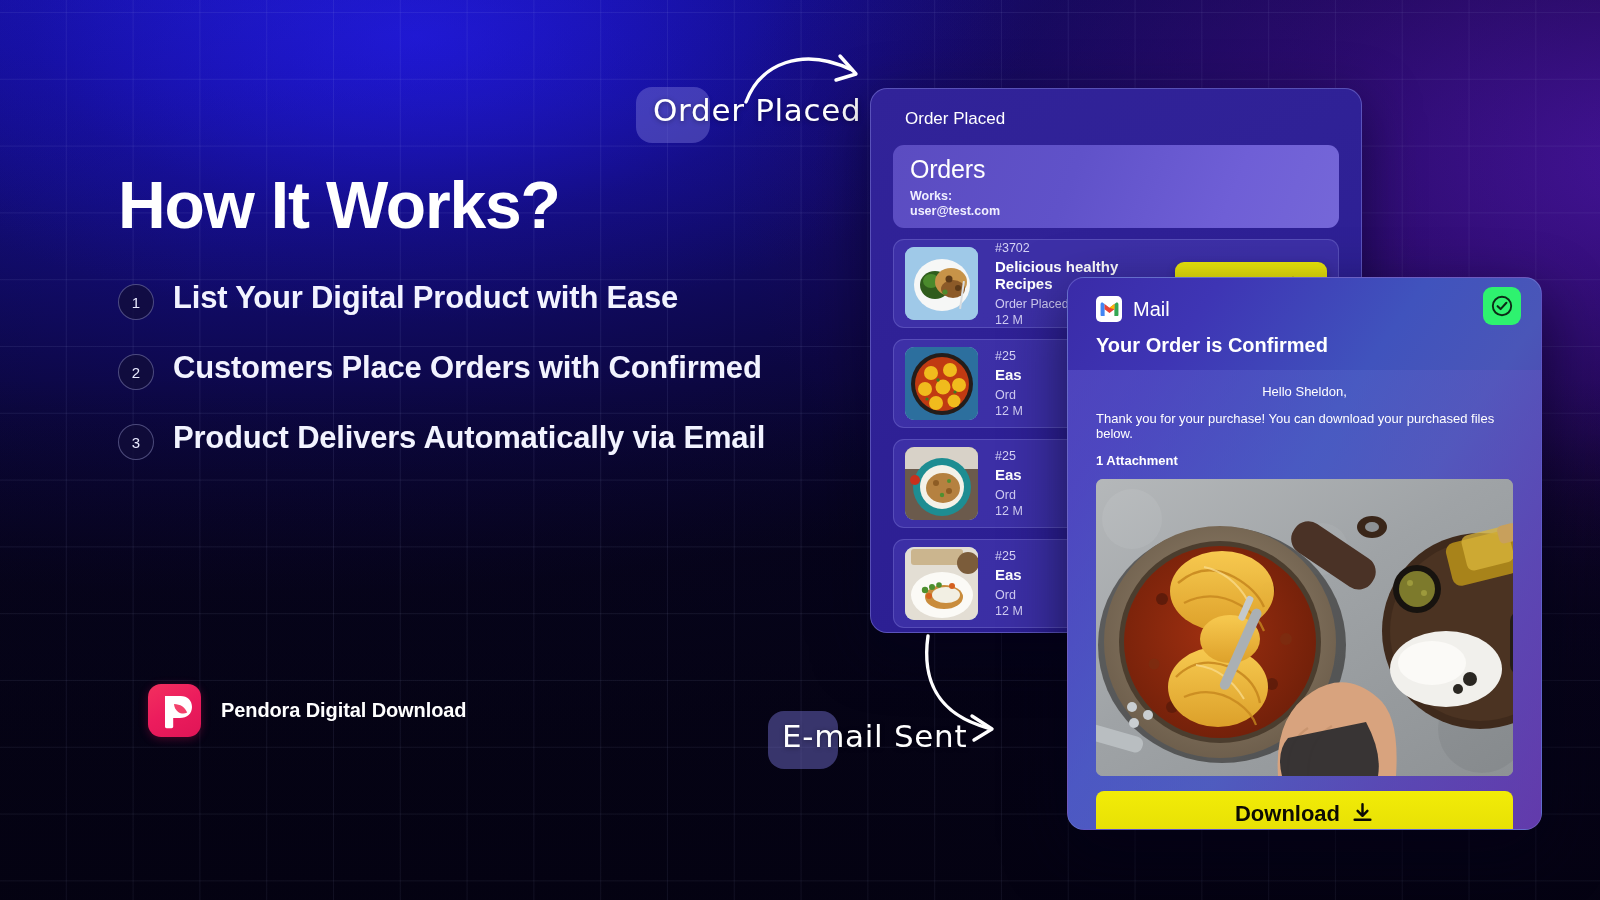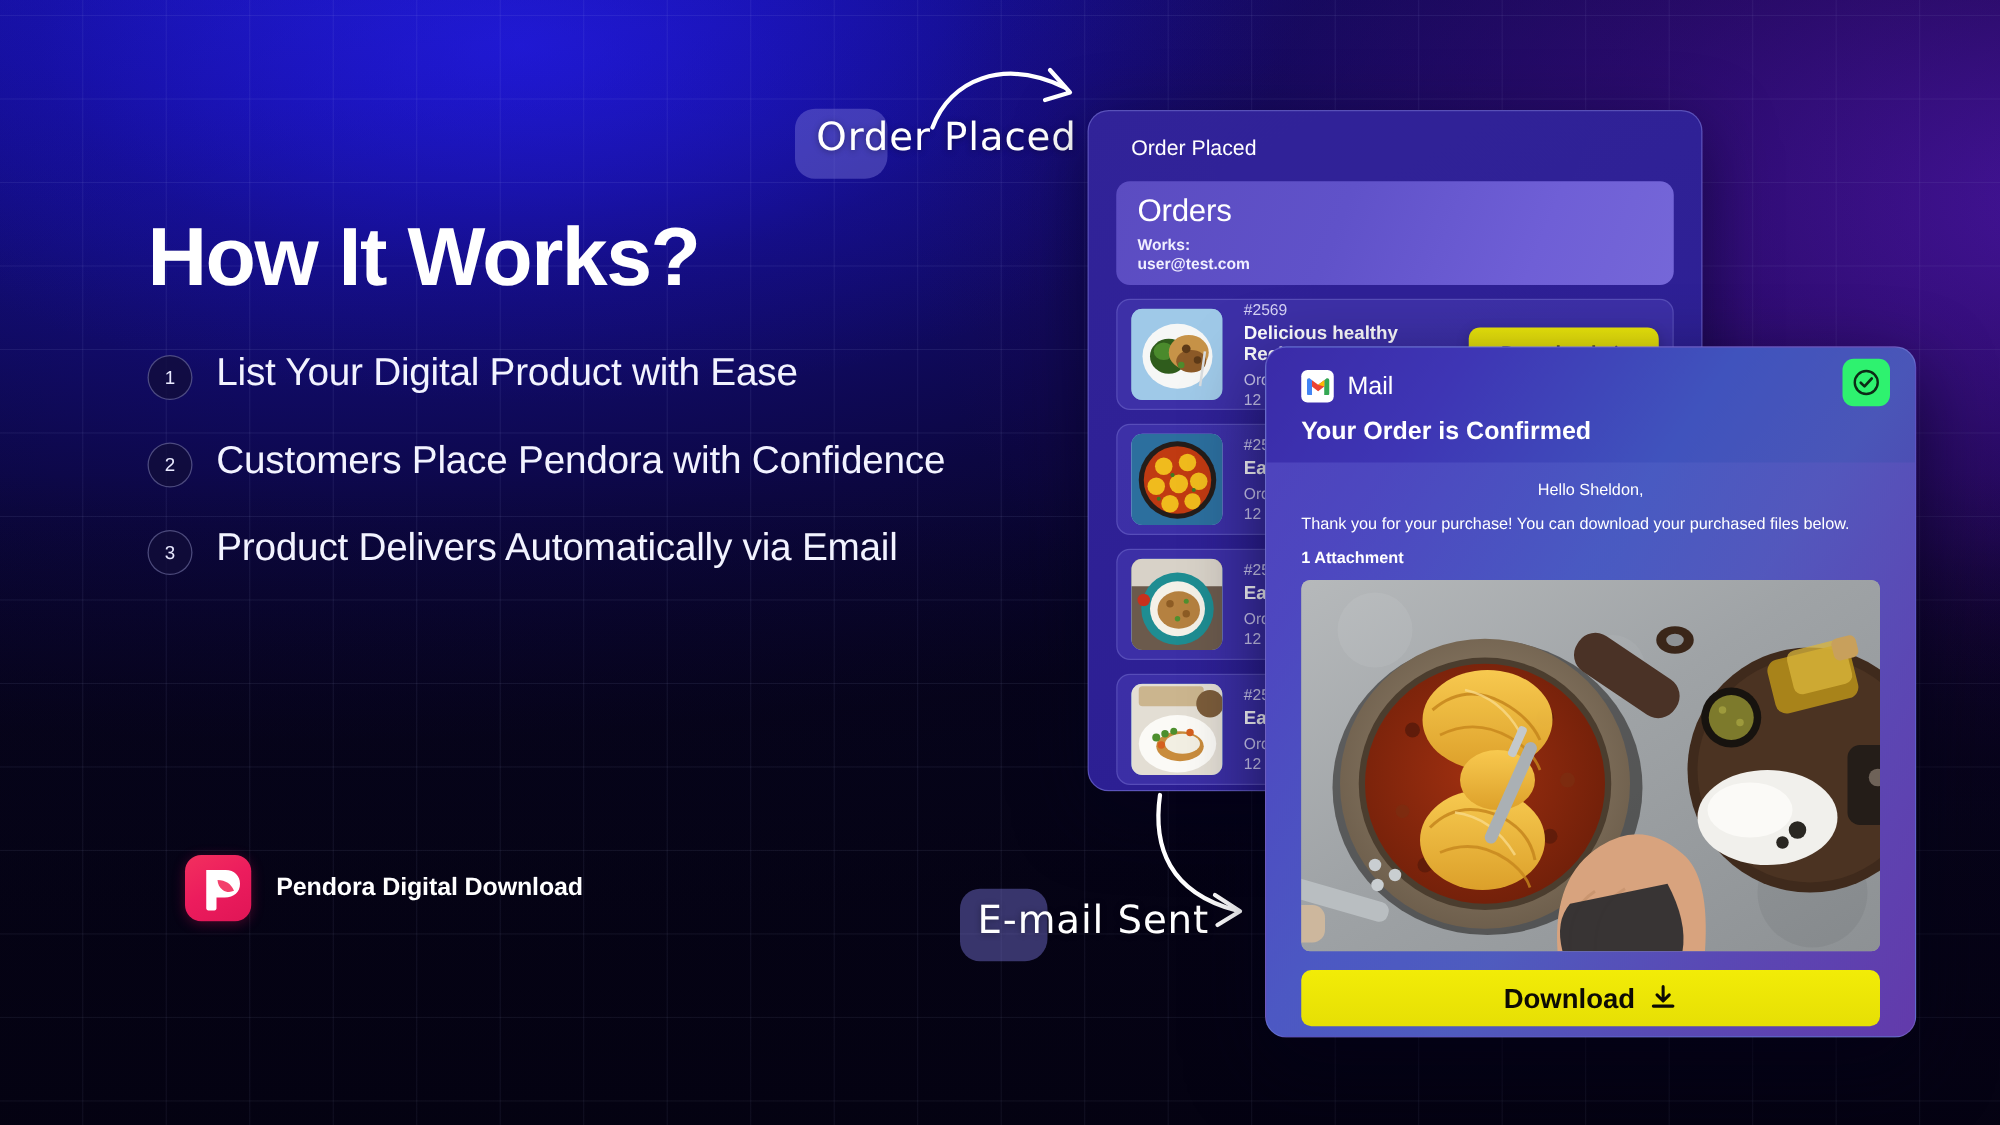--- a/index.html
+++ b/index.html
@@ -66,21 +66,21 @@
     flex:0 0 auto;
     width:36px; height:36px; border-radius:50%;
     background:rgba(18,14,58,0.75);
     border:1px solid rgba(175,180,235,0.38);
     color:#e9eaff; font-size:15px;
     display:flex; align-items:center; justify-content:center;
     margin-top:6px; margin-right:19px;
   }
   .step-text{
     font-size:31px; color:#f2f3ff; line-height:1.30;
-    font-weight:400; letter-spacing:-0.2px; max-width:640px;
+    font-weight:700; letter-spacing:-0.2px; max-width:640px;
   }
 
   
   .brand{ position:absolute; left:118px; top:684px; display:flex; align-items:center;padding-left:30px; }
   .brand-logo{
     width:53px; height:53px; border-radius:13px;
     background:linear-gradient(150deg,#f2305e 0%, #ec1c5d 48%, #e01556 100%);
     position:relative; flex:0 0 auto;
     box-shadow:0 2px 10px rgba(230,20,90,0.3);
   }
@@ -163,22 +163,22 @@
     flex:0 0 auto; width:152px; height:43px; border-radius:9px;
     background:linear-gradient(180deg,#ece70a 0%,#ddd606 100%);
     color:#120f06; font-size:16px; font-weight:bold;
     display:flex; align-items:center; justify-content:center; gap:8px;
     border:none; cursor:pointer;
     box-shadow:0 3px 10px rgba(0,0,0,0.22);
   }
 
   
   .mail-card{
-    position:absolute; left:1012px; top:277px;
-    width:521px; height:553px;
+    position:absolute; left:1067px; top:277px;
+    width:475px; height:553px;
     border-radius:17px;
     background:linear-gradient(125deg,#3a2ba8 0%, #3e35b4 18%, #4053bd 42%, #4a56b8 58%, #5240ab 78%, #57309f 100%);
     border:1px solid rgba(150,150,235,0.38);
     box-shadow:0 22px 60px rgba(3,1,22,0.62);
     overflow:hidden; z-index:8;
   }
   .mail-head{ padding:18px 0 0 28px; position:relative; }
   .mail-brand{ display:flex; align-items:center; gap:11px; }
   .gmail-ico{
     width:26px; height:26px; border-radius:5px; background:#ffffff;
@@ -228,21 +228,21 @@
 
   <div class="left">
     <div class="headline">How It Works?</div>
     <div class="steps">
       <div class="step">
         <div class="step-num">1</div>
         <div class="step-text">List Your Digital Product with Ease</div>
       </div>
       <div class="step">
         <div class="step-num">2</div>
-        <div class="step-text">Customers Place Pendora with Confidence</div>
+        <div class="step-text">Customers Place Orders with Confirmed</div>
       </div>
       <div class="step">
         <div class="step-num">3</div>
         <div class="step-text">Product Delivers Automatically via Email</div>
       </div>
     </div>
   </div>
 
   <div class="brand">
     <div class="brand-logo">
@@ -295,21 +295,21 @@
           <ellipse cx="26" cy="34" rx="8" ry="7" fill="#4a8a2c"></ellipse>
           <ellipse cx="46" cy="35" rx="16" ry="14" fill="#c79348"></ellipse>
           <ellipse cx="48" cy="42" rx="12" ry="9" fill="#8c5a28"></ellipse>
           <circle cx="44" cy="32" r="3.5" fill="#5d3a18"></circle>
           <circle cx="53" cy="41" r="3" fill="#5d3a18"></circle>
           <circle cx="40" cy="45" r="2.6" fill="#4e8a2c"></circle>
           <rect x="56" y="34" width="2" height="28" fill="#d9dde0" transform="rotate(8 57 48)"></rect>
         </svg>
       </div>
       <div class="order-meta">
-        <div class="order-id">#2569</div>
+        <div class="order-id">#3702</div>
         <div class="order-name">Delicious healthy Recipes</div>
         <div class="order-status">Order Placed</div>
         <div class="order-date">12 M</div>
       </div>
       <button class="dl-btn">
         <span>Download</span>
         <svg width="16" height="16" viewBox="0 0 16 16">
           <path d="M8 1.6 v7.2 M4.6 6.2 L8 9.6 L11.4 6.2" stroke="#120f06" stroke-width="1.9" fill="none" stroke-linecap="round" stroke-linejoin="round"></path>
           <path d="M2.6 12.4 h10.8" stroke="#120f06" stroke-width="2" stroke-linecap="round"></path>
         </svg>

